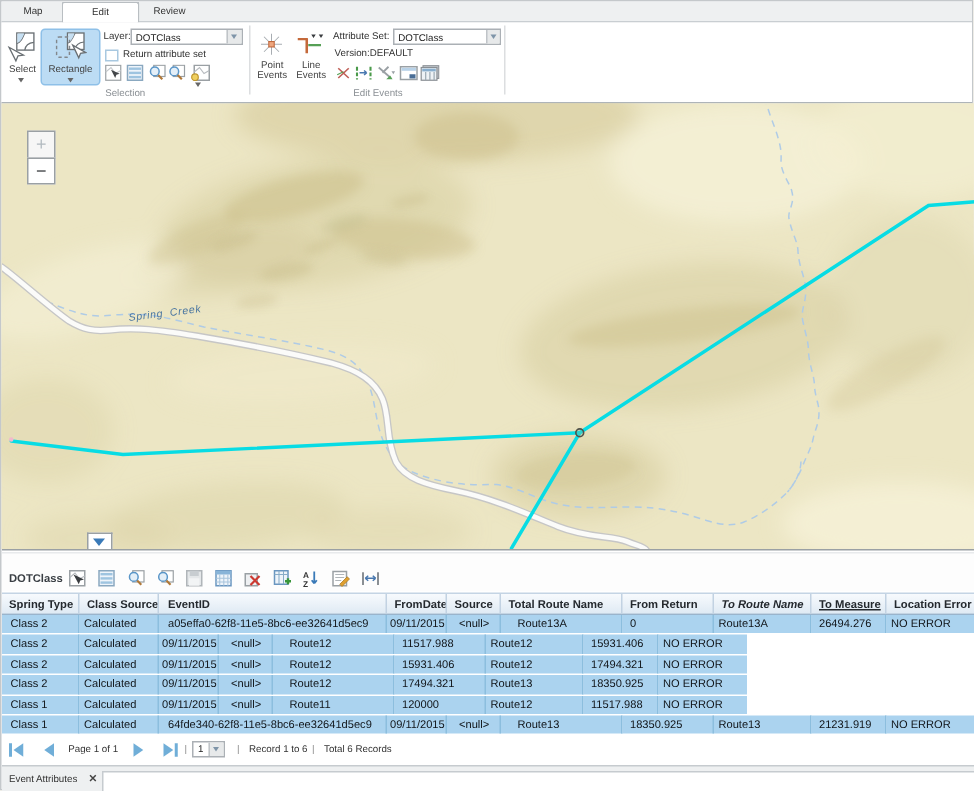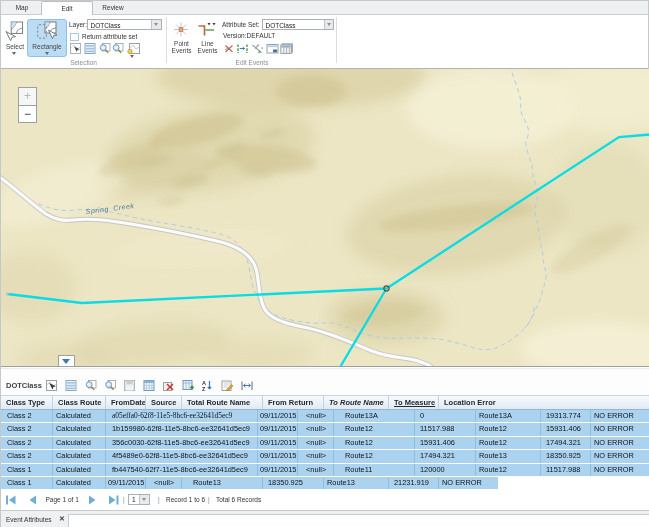--- a/index.html
+++ b/index.html
@@ -305,94 +305,92 @@
         <path d="M 2,3 L 8,3 M 2,5 L 8,5 M 2,7 L 6,7" stroke="#b0b5b9" stroke-width="0.7"></path>
         <path d="M 5,9.5 L 10,4.5 L 11.5,6 L 6.5,11 Z" fill="#e0a030" stroke="#a87820" stroke-width="0.5"></path>
       </g>
       <g transform="translate(195,0)">
         <path d="M 1,1.5 L 1,10 M 11,1.5 L 11,10" stroke="#8a8f94" stroke-width="1.3"></path>
         <path d="M 2.5,5.5 L 9.5,5.5 M 9.5,5.5 L 7.5,3.8 M 9.5,5.5 L 7.5,7.2 M 2.5,5.5 L 4.5,3.8 M 2.5,5.5 L 4.5,7.2" stroke="#4878b0" stroke-width="1" fill="none"></path>
       </g>
       </svg>
     </div>
     <div id="thead" class="abs">
-      <div class="hc" style="width:52px;">Class Type</div>
-      <div class="hc" style="width:53px;">Class Route</div>
+      <div class="hc" style="width:52px;">Spring Type</div>
+      <div class="hc" style="width:53px;">Class Source</div>
+      <div class="hc" style="width:152px; padding-left:6px;">EventID</div>
       <div class="hc" style="width:40px;">FromDate</div>
       <div class="hc" style="width:36px;">Source</div>
       <div class="hc" style="width:81px;">Total Route Name</div>
       <div class="hc" style="width:61px;">From Return</div>
       <div class="hc" style="width:65px;font-style:italic;">To Route Name</div>
       <div class="hc" style="width:50px;text-decoration:underline;">To Measure</div>
       <div class="hc" style="width:59px; border-right:none;">Location Error</div>
     </div>
     <div id="tbody">
         <div class="trow" style="top:43px;">
           <div class="c" style="width:52px;padding-left:6px;">Class 2</div>
           <div class="c" style="width:53px;padding-left:3px;">Calculated</div>
-          <div class="c" style="width:152px;padding-left:6px;font-family:Liberation Serif, serif;">a05effa0-62f8-11e5-8bc6-ee32641d5ec9</div>
+          <div class="c" style="width:152px;padding-left:6px;">a05effa0-62f8-11e5-8bc6-ee32641d5ec9</div>
           <div class="c" style="width:40px;padding-left:2px;">09/11/2015</div>
           <div class="c" style="width:36px;padding-left:8px;">&lt;null&gt;</div>
           <div class="c" style="width:81px;padding-left:11px;">Route13A</div>
           <div class="c" style="width:61px;padding-left:5px;">0</div>
           <div class="c" style="width:65px;padding-left:3px;">Route13A</div>
-          <div class="c" style="width:50px;padding-left:5px;">19313.774</div>
+          <div class="c" style="width:50px;padding-left:5px;">26494.276</div>
           <div class="c" style="width:59px;padding-left:3px;border-right:none;">NO ERROR</div>
         </div>
         <div class="trow" style="top:56.4px;">
           <div class="c" style="width:52px;padding-left:6px;">Class 2</div>
           <div class="c" style="width:53px;padding-left:3px;">Calculated</div>
-          <div class="c" style="width:152px;padding-left:6px;">1b159980-62f8-11e5-8bc6-ee32641d5ec9</div>
           <div class="c" style="width:40px;padding-left:2px;">09/11/2015</div>
           <div class="c" style="width:36px;padding-left:8px;">&lt;null&gt;</div>
           <div class="c" style="width:81px;padding-left:11px;">Route12</div>
           <div class="c" style="width:61px;padding-left:5px;">11517.988</div>
           <div class="c" style="width:65px;padding-left:3px;">Route12</div>
           <div class="c" style="width:50px;padding-left:5px;">15931.406</div>
           <div class="c" style="width:59px;padding-left:3px;border-right:none;">NO ERROR</div>
         </div>
         <div class="trow" style="top:69.8px;">
           <div class="c" style="width:52px;padding-left:6px;">Class 2</div>
           <div class="c" style="width:53px;padding-left:3px;">Calculated</div>
-          <div class="c" style="width:152px;padding-left:6px;">356c0030-62f8-11e5-8bc6-ee32641d5ec9</div>
           <div class="c" style="width:40px;padding-left:2px;">09/11/2015</div>
           <div class="c" style="width:36px;padding-left:8px;">&lt;null&gt;</div>
           <div class="c" style="width:81px;padding-left:11px;">Route12</div>
           <div class="c" style="width:61px;padding-left:5px;">15931.406</div>
           <div class="c" style="width:65px;padding-left:3px;">Route12</div>
           <div class="c" style="width:50px;padding-left:5px;">17494.321</div>
           <div class="c" style="width:59px;padding-left:3px;border-right:none;">NO ERROR</div>
         </div>
         <div class="trow" style="top:83.2px;">
           <div class="c" style="width:52px;padding-left:6px;">Class 2</div>
           <div class="c" style="width:53px;padding-left:3px;">Calculated</div>
-          <div class="c" style="width:152px;padding-left:6px;">4f5489e0-62f8-11e5-8bc6-ee32641d5ec9</div>
           <div class="c" style="width:40px;padding-left:2px;">09/11/2015</div>
           <div class="c" style="width:36px;padding-left:8px;">&lt;null&gt;</div>
           <div class="c" style="width:81px;padding-left:11px;">Route12</div>
           <div class="c" style="width:61px;padding-left:5px;">17494.321</div>
           <div class="c" style="width:65px;padding-left:3px;">Route13</div>
           <div class="c" style="width:50px;padding-left:5px;">18350.925</div>
           <div class="c" style="width:59px;padding-left:3px;border-right:none;">NO ERROR</div>
         </div>
         <div class="trow" style="top:96.6px;">
           <div class="c" style="width:52px;padding-left:6px;">Class 1</div>
           <div class="c" style="width:53px;padding-left:3px;">Calculated</div>
-          <div class="c" style="width:152px;padding-left:6px;">fb447540-62f7-11e5-8bc6-ee32641d5ec9</div>
           <div class="c" style="width:40px;padding-left:2px;">09/11/2015</div>
           <div class="c" style="width:36px;padding-left:8px;">&lt;null&gt;</div>
           <div class="c" style="width:81px;padding-left:11px;">Route11</div>
           <div class="c" style="width:61px;padding-left:5px;">120000</div>
           <div class="c" style="width:65px;padding-left:3px;">Route12</div>
           <div class="c" style="width:50px;padding-left:5px;">11517.988</div>
           <div class="c" style="width:59px;padding-left:3px;border-right:none;">NO ERROR</div>
         </div>
         <div class="trow" style="top:110px;">
           <div class="c" style="width:52px;padding-left:6px;">Class 1</div>
           <div class="c" style="width:53px;padding-left:3px;">Calculated</div>
+          <div class="c" style="width:152px;padding-left:6px;">64fde340-62f8-11e5-8bc6-ee32641d5ec9</div>
           <div class="c" style="width:40px;padding-left:2px;">09/11/2015</div>
           <div class="c" style="width:36px;padding-left:8px;">&lt;null&gt;</div>
           <div class="c" style="width:81px;padding-left:11px;">Route13</div>
           <div class="c" style="width:61px;padding-left:5px;">18350.925</div>
           <div class="c" style="width:65px;padding-left:3px;">Route13</div>
           <div class="c" style="width:50px;padding-left:5px;">21231.919</div>
           <div class="c" style="width:59px;padding-left:3px;border-right:none;">NO ERROR</div>
         </div>
       </div>
     <div id="pager" class="abs">

